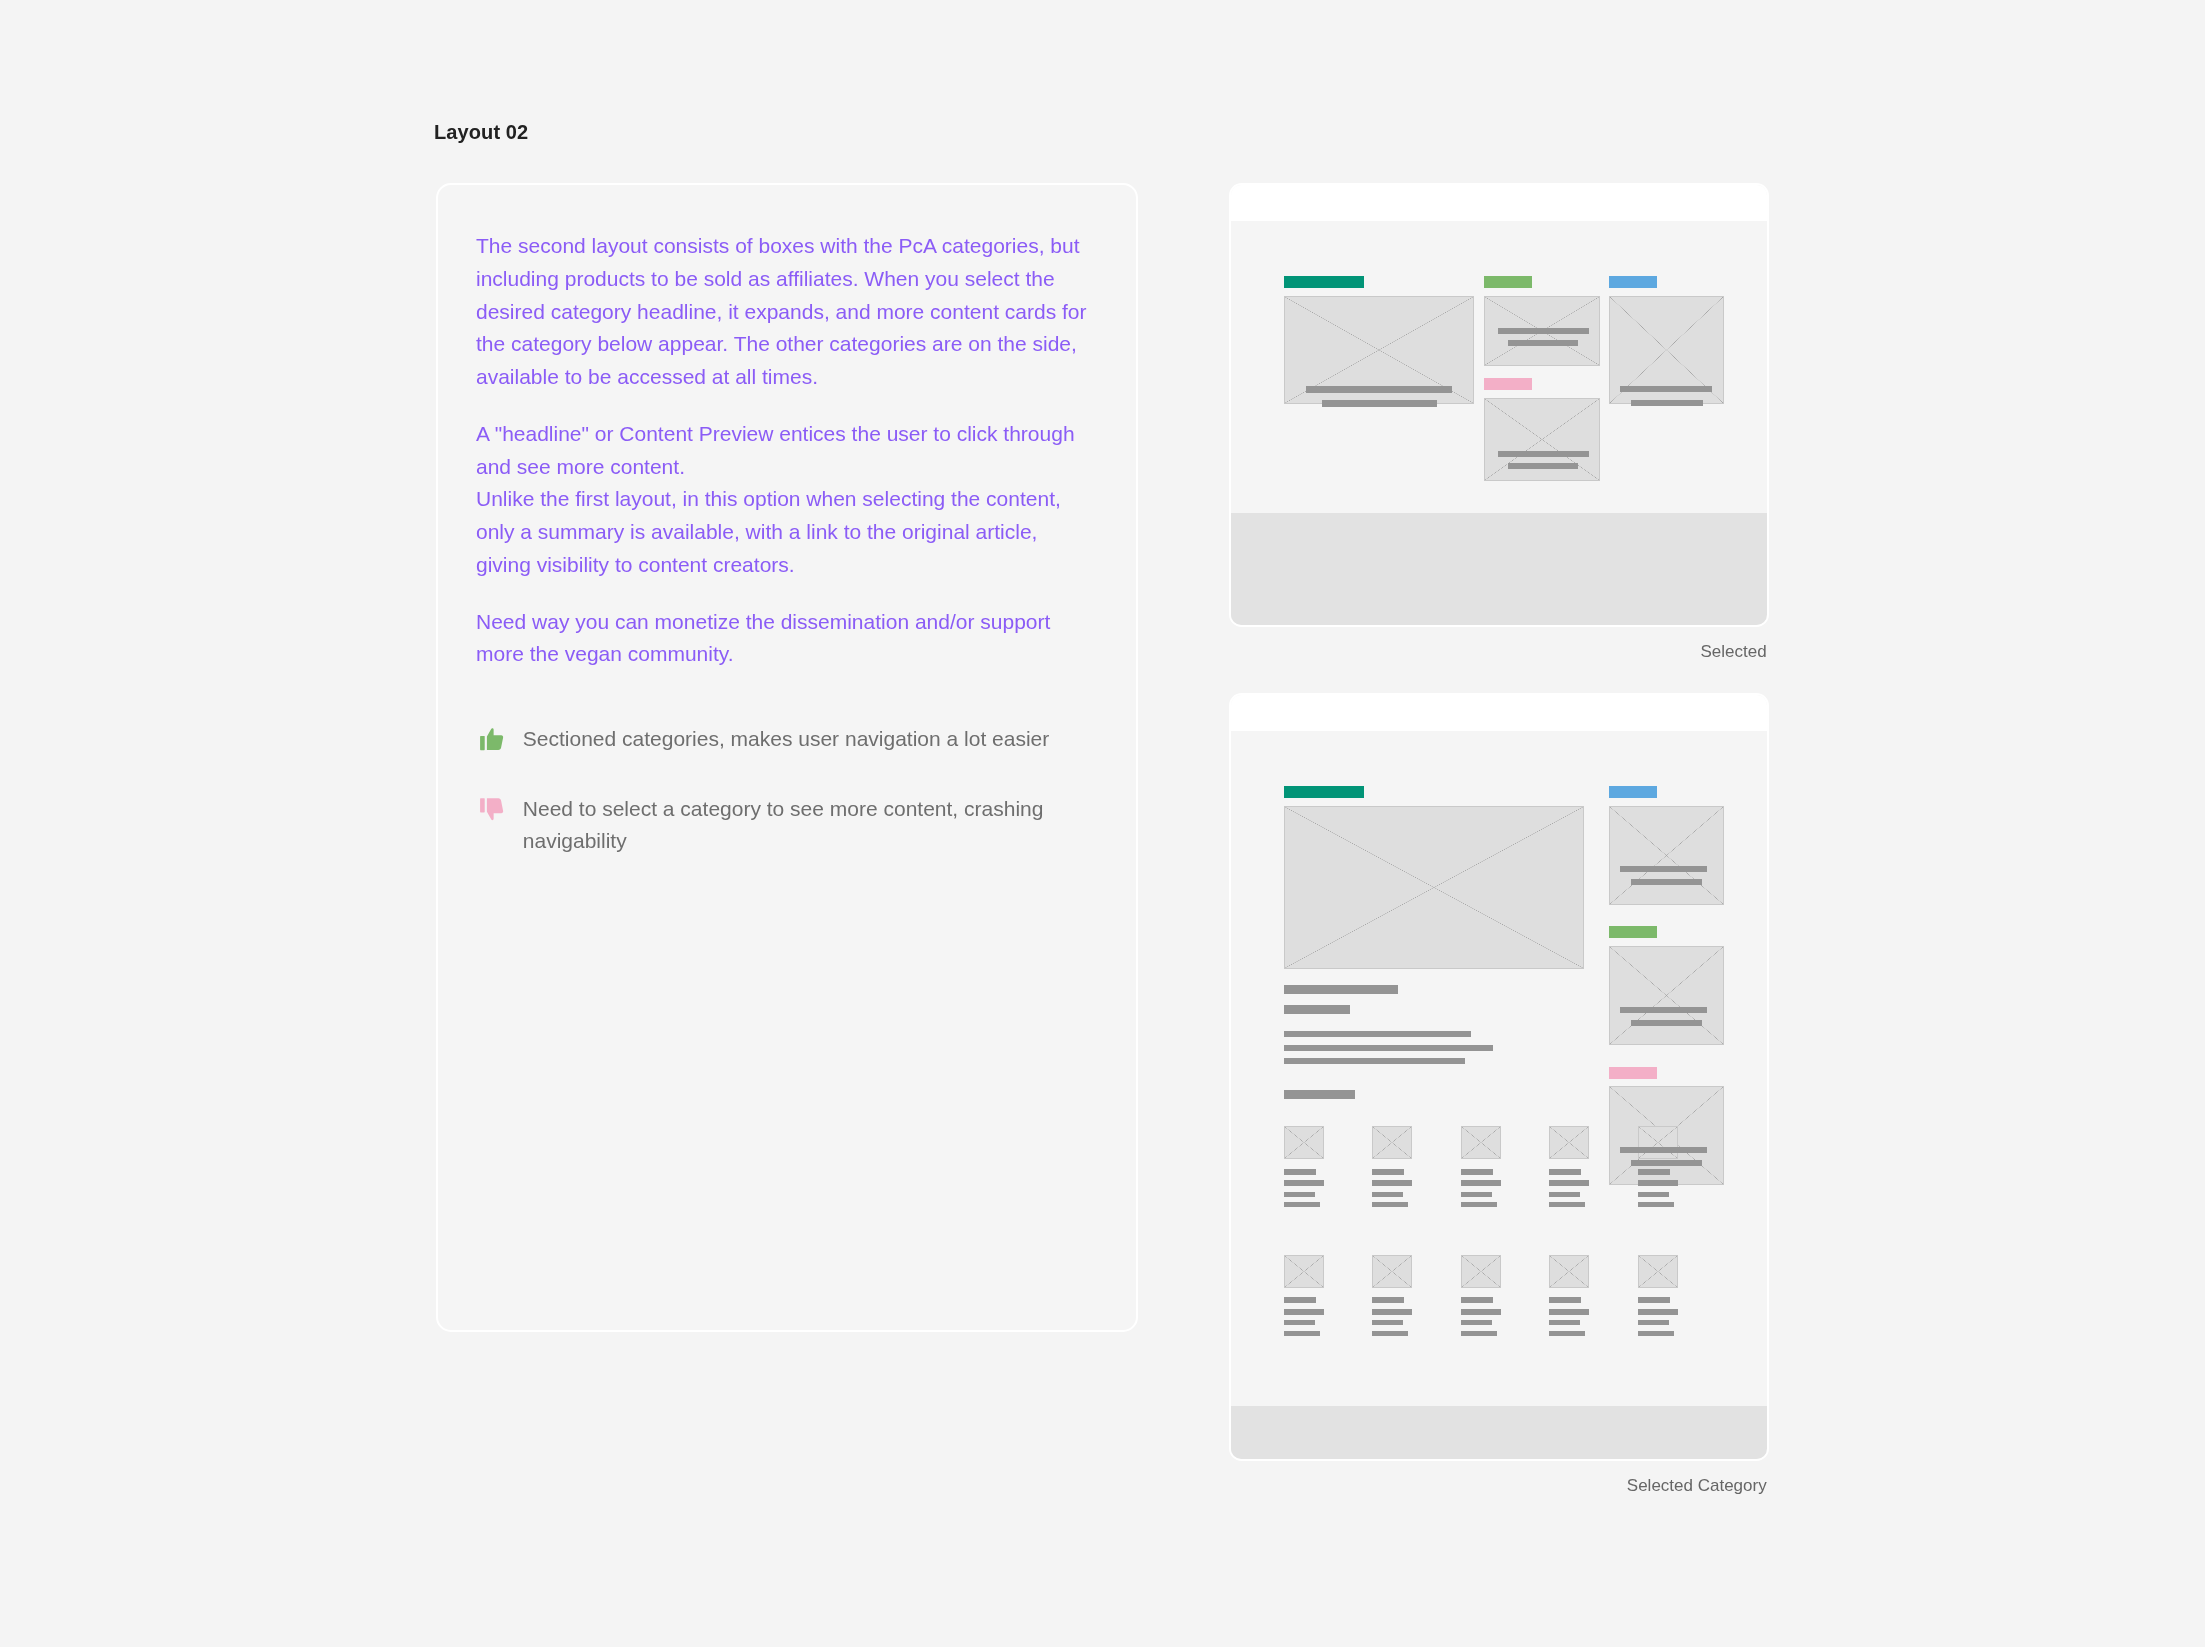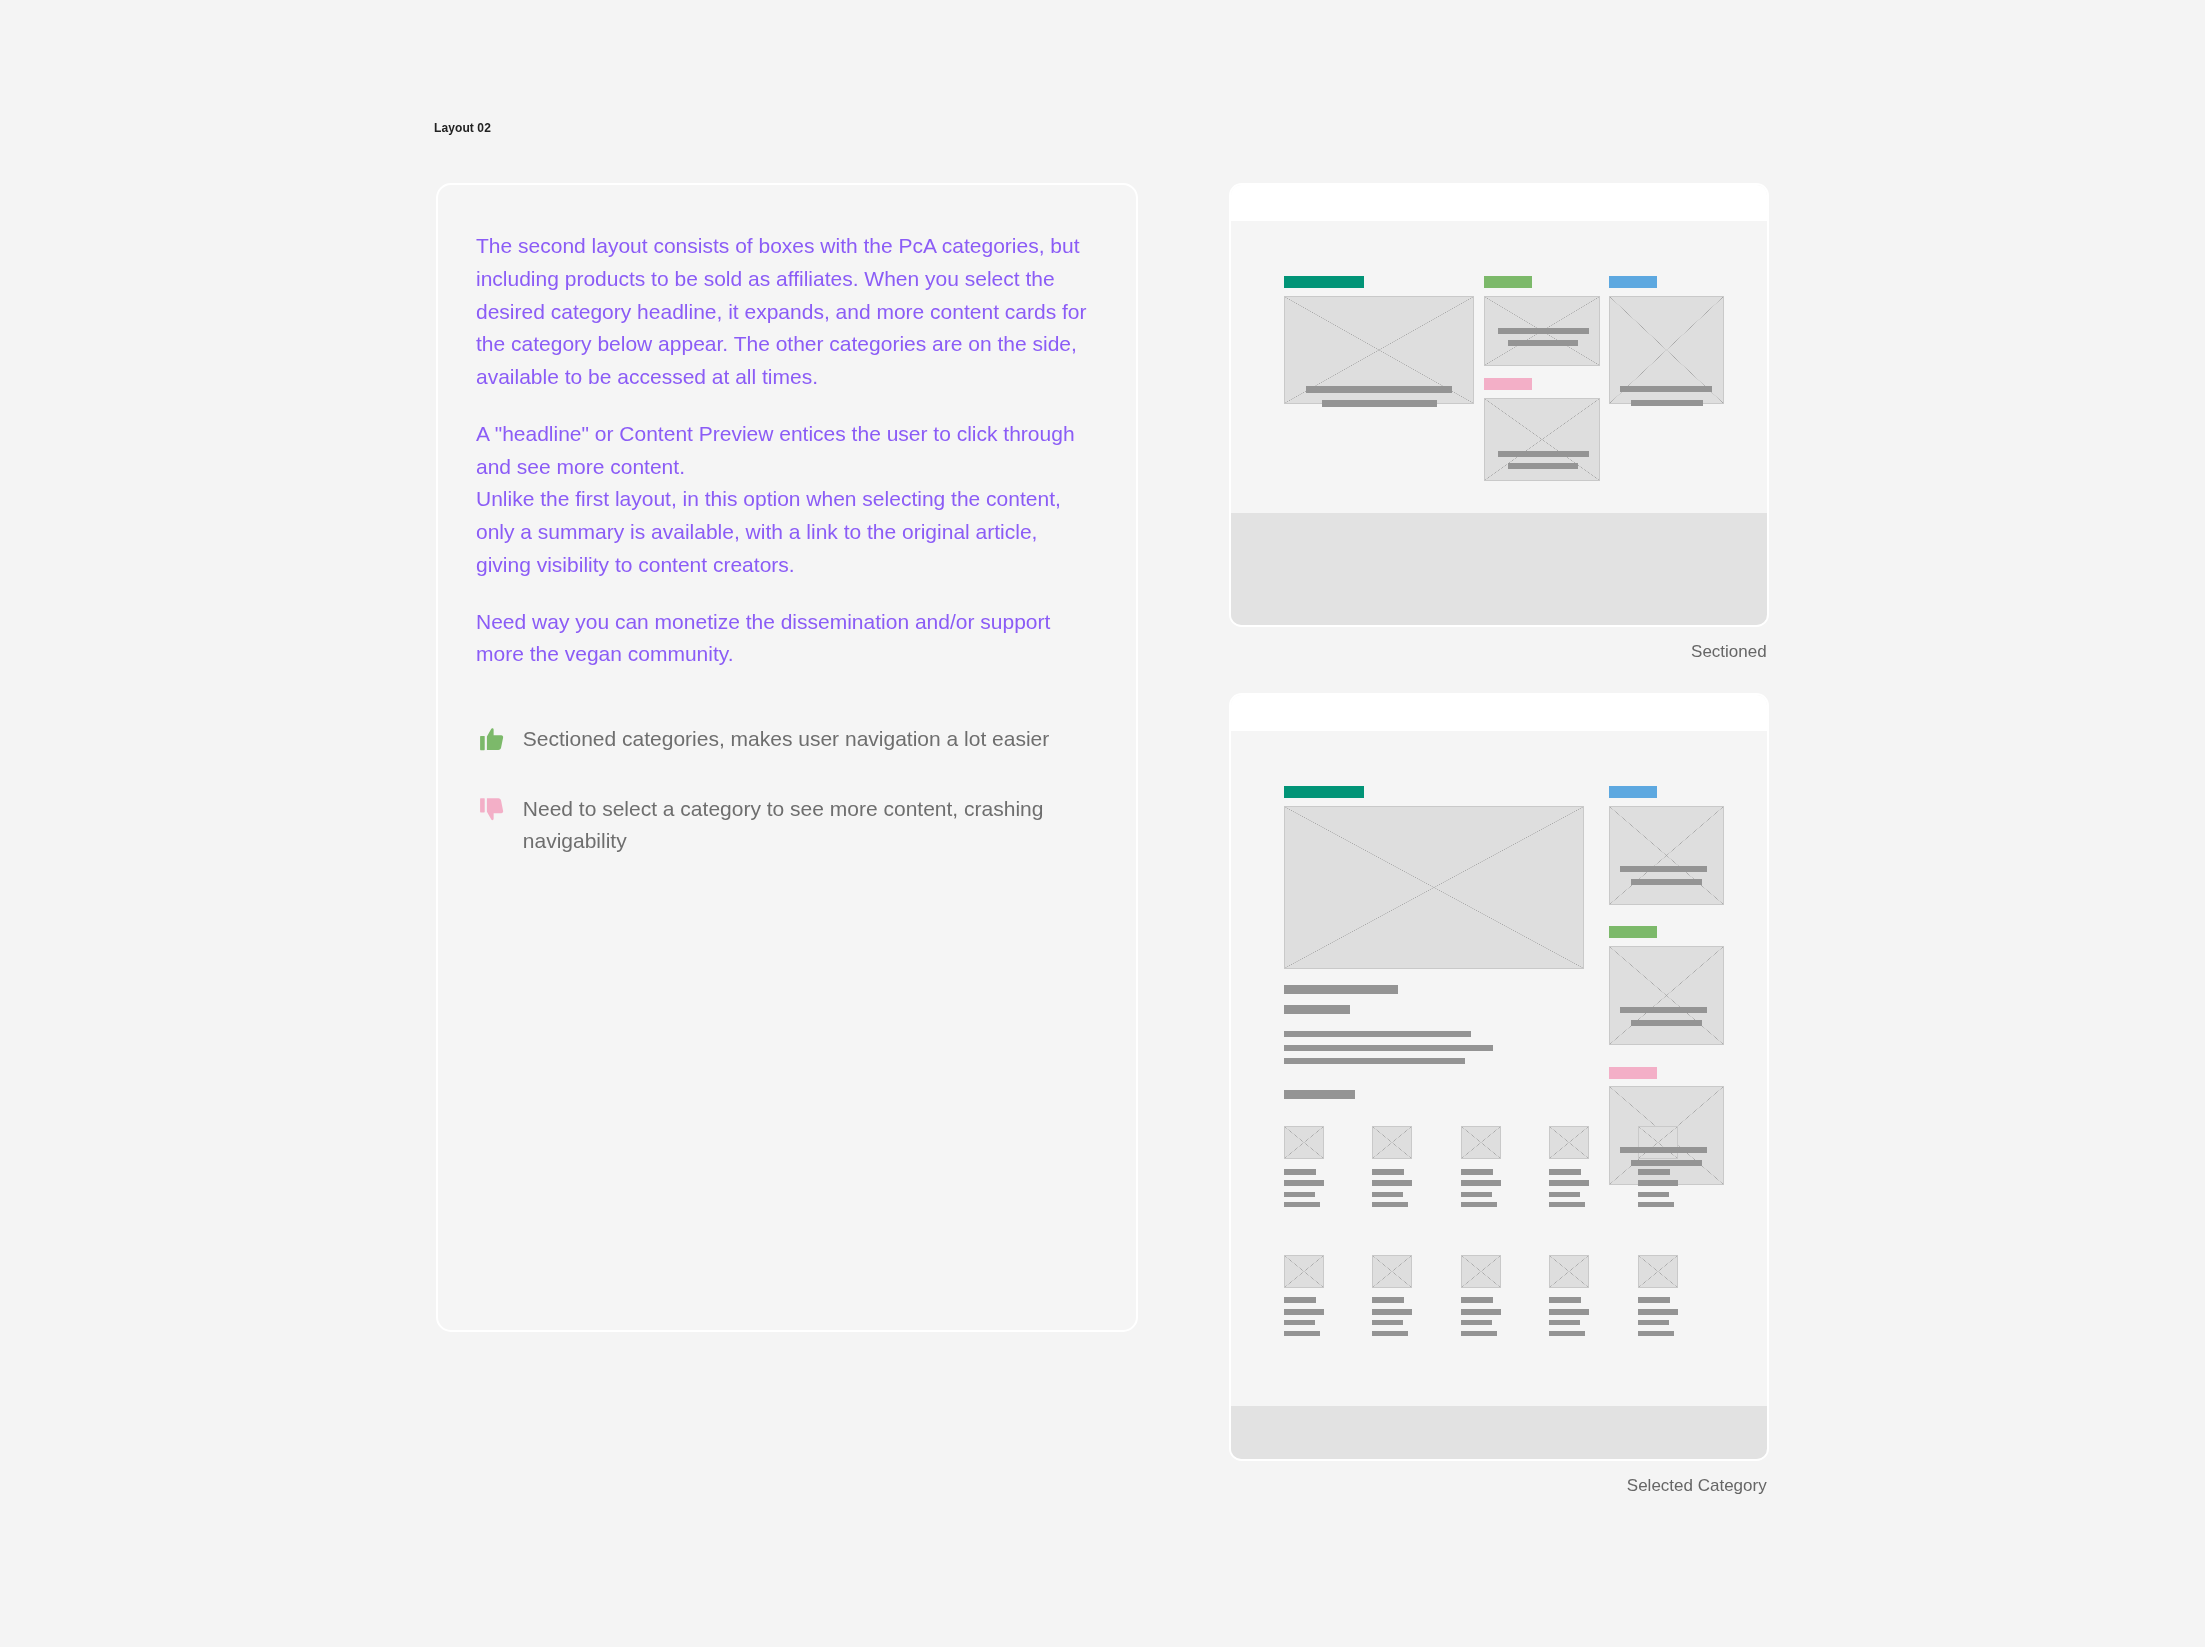--- a/index.html
+++ b/index.html
@@ -16,21 +16,21 @@
     position: relative;
     width: 2205px;
     height: 1647px;
   }
 
   
   .section-title {
     position: absolute;
     left: 434px;
     top: 121px;
-    font-size: 12px;
+    font-size: 20px;
     font-weight: bold;
     color: #222222;
     letter-spacing: 0.1px;
   }
 
   
   .desc-card {
     position: absolute;
     left: 436px;
     top: 183px;
@@ -225,21 +225,21 @@
           <div class="bar" style="left:277px; top:242px; width:70px; height:6.3px;"></div>
 
           <div class="tag blue" style="left:378px; top:55px; width:48px;"></div>
           <div class="ph" style="left:378px; top:75px; width:115px; height:108px;"></div>
           <div class="bar" style="left:389px; top:165px; width:92px; height:6.3px;"></div>
           <div class="bar" style="left:400px; top:179px; width:72px; height:6.3px;"></div>
         </div>
 
         <div class="wf-footer" style="height:112px;"></div>
       </div>
-      <div class="wf-caption">Sectioned</div>
+      <div class="wf-caption">Selected</div>
     </div>
 
     <div class="wf-block" style="top:693px; left:0;">
       <div class="wf-frame">
         <div class="wf-topbar"></div>
 
         <div class="wf-body" style="height:675px;">
 
           <div class="tag teal" style="left:53px; top:55px; width:80px;"></div>
           <div class="ph" style="left:53px; top:75px; width:300px; height:163px;"></div>

